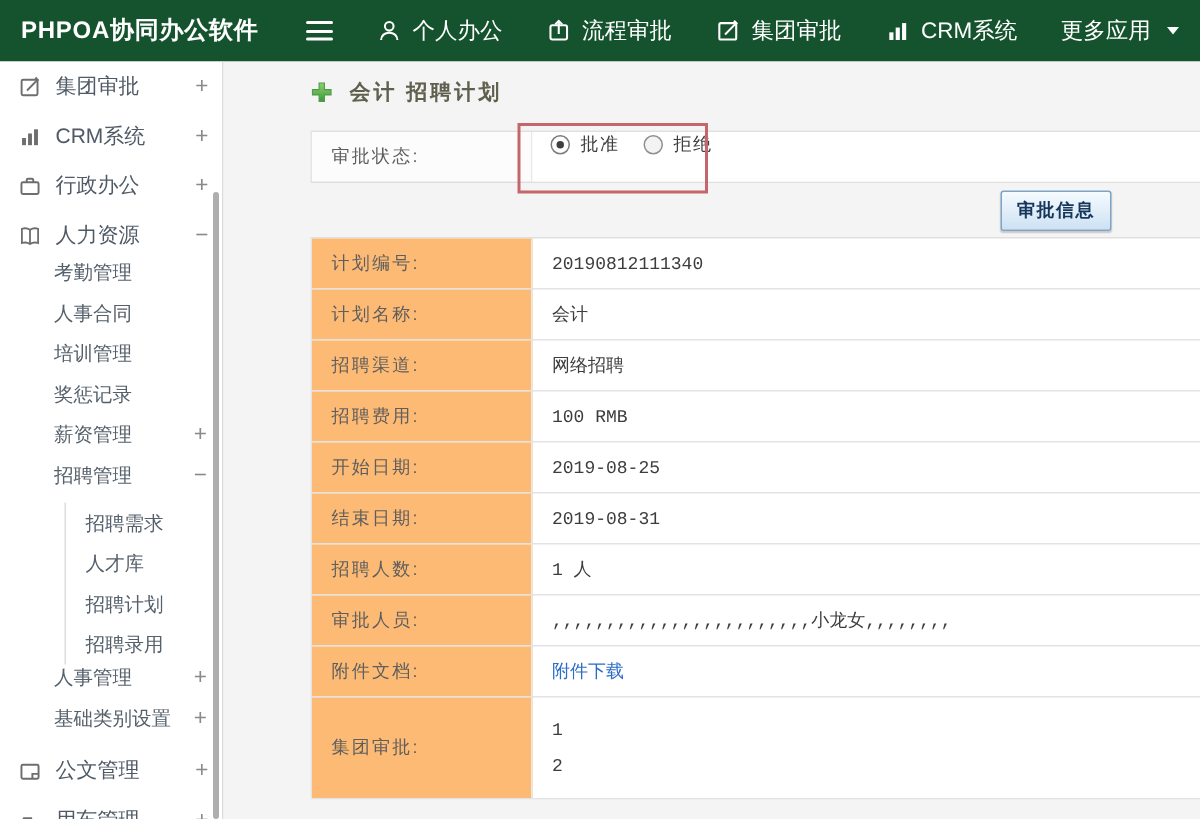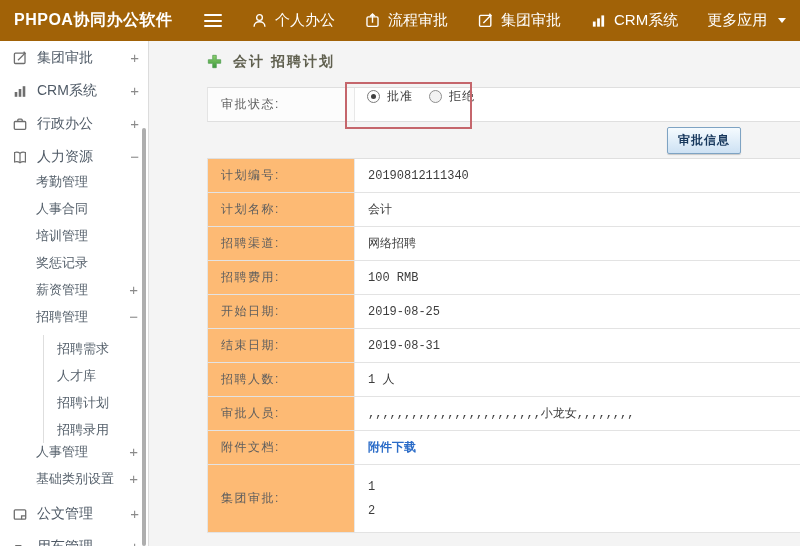--- a/index.html
+++ b/index.html
@@ -1,21 +1,21 @@
 <!DOCTYPE html>
 <html><head>
 <meta charset="utf-8">
 <style>
   * { margin:0; padding:0; box-sizing:border-box; }
   html,body { width:800px; height:546px; overflow:hidden;
     font-family:"Liberation Sans","DejaVu Sans",sans-serif; background:#f4f4f4; }
   .app { position:relative; width:800px; height:546px; }
 
   
-  .navbar { height:41px; background:#a16207; display:flex; align-items:center; color:#fff; }
+  .navbar { height:41px; background:#14532d; display:flex; align-items:center; color:#fff; }
   .logo { width:192px; padding-left:14px; font-size:16px; font-weight:bold; letter-spacing:.5px; white-space:nowrap; }
   .hamburger { width:18px; height:13px; margin-left:12px; display:flex; flex-direction:column; justify-content:space-between; cursor:pointer; }
   .hamburger i { display:block; height:2px; background:#fff; border-radius:1px; }
   .nav-items { display:flex; align-items:center; }
   .nav-item { display:flex; align-items:center; gap:7px; margin-left:29px; font-size:15px; cursor:pointer; white-space:nowrap; }
   .nav-ic { width:17px; height:17px; color:#fff; display:inline-flex; }
   .nav-ic svg { width:17px; height:17px; }
   .caret { width:0; height:0; border-left:4.5px solid transparent; border-right:4.5px solid transparent; border-top:5px solid #fff; margin-left:4px; }
 
   
@@ -54,21 +54,21 @@
   .approve-btn { font-size:12px; font-weight:bold; color:#16375c; letter-spacing:1px; padding:4px 10px;
     background:linear-gradient(#f5fbff,#cde1f3); border:1px solid #7ea3c3; border-radius:2px;
     box-shadow:0 1px 1px rgba(0,0,0,.18); cursor:pointer; }
 
   .detail-table { background:#fff; border-top:1px solid #dfdfdf; border-left:1px solid #e4e4e4; }
   .t-row { display:flex; min-height:34px; border-bottom:1px solid #e3e3e3; }
   .t-row .cell-label { background:#fdba74; }
   .cell-value { flex:1; display:flex; align-items:center; padding-left:13px; font-size:12px; color:#3d3d3d;
     font-family:"Liberation Mono","DejaVu Sans Mono",monospace; }
   .cell-value.multi { flex-direction:column; align-items:flex-start; justify-content:center; gap:10px; padding:12px 0 12px 13px; }
-  .cell-value a { color:#2b6cc8; text-decoration:none; font-family:"Liberation Sans","DejaVu Sans",sans-serif; font-weight:bold; font-size:12px; }
+  .cell-value a { color:#2b6cc8; text-decoration:none; font-family:"Liberation Sans","DejaVu Sans",sans-serif; font-weight:normal; font-size:12px; }
 
   .annotation-box { position:absolute; left:345px; top:82px; width:127px; height:47px;
     border:2px solid #c5666c; pointer-events:none; z-index:10; }
 </style>
 </head>
 <body>
 
 <div class="app">
 
   <div class="navbar">

